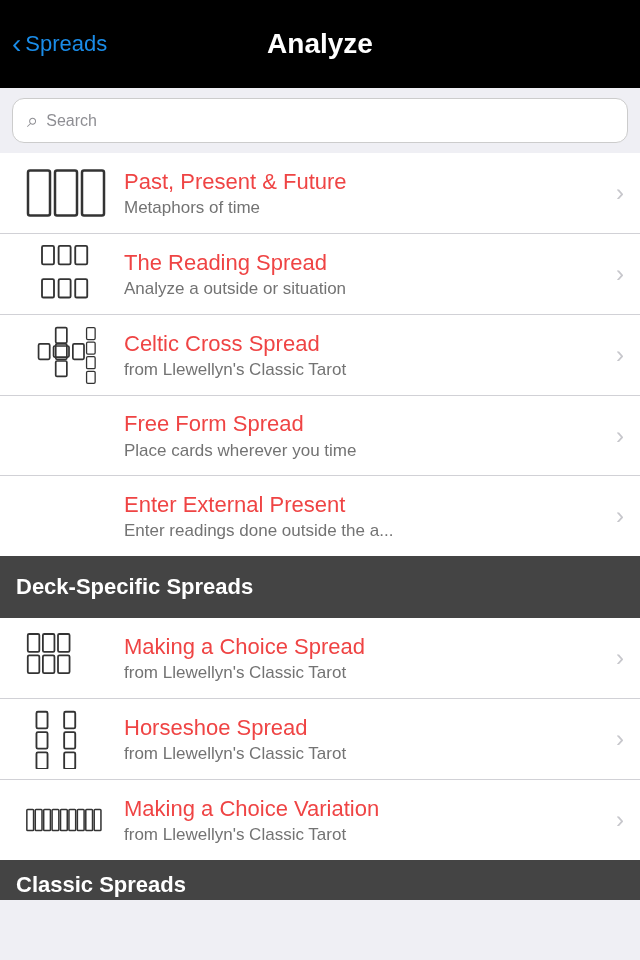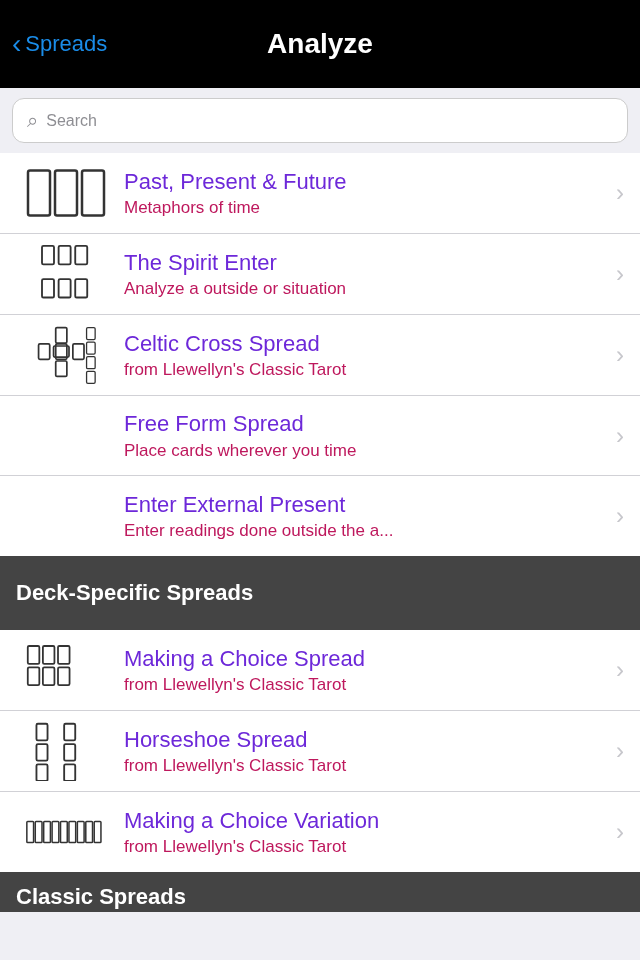--- a/index.html
+++ b/index.html
@@ -78,21 +78,21 @@
 
     
     .list-section {
       background: #efeff4;
     }
     .section-header {
       background: #444;
       color: #fff;
       font-size: 22px;
       font-weight: 700;
-      padding: 24px 16px;
+      padding: 18px 16px;
     }
     .list-item {
       background: #fff;
       display: flex;
       align-items: center;
       padding: 10px 16px;
       border-bottom: 1px solid #d1d1d6;
       cursor: pointer;
       min-height: 80px;
     }
@@ -106,26 +106,26 @@
       align-items: center;
       justify-content: center;
     }
     .item-text {
       flex: 1;
       padding: 0 8px;
     }
     .item-title {
       font-size: 22px;
       font-weight: 400;
-      color: #6d28d9;
+      color: #ef4444;
       line-height: 1.3;
     }
     .item-subtitle {
       font-size: 17px;
-      color: #be185d;
+      color: #737373;
       margin-top: 2px;
     }
     .chevron-right {
       color: #c7c7cc;
       font-size: 24px;
       flex-shrink: 0;
     }
 
     
     .card-icon-svg {
@@ -175,21 +175,21 @@
         <rect x="14" y="2" width="13" height="20" rx="1.5" fill="none" stroke="#333" stroke-width="2"></rect>
         <rect x="32" y="2" width="13" height="20" rx="1.5" fill="none" stroke="#333" stroke-width="2"></rect>
         <rect x="50" y="2" width="13" height="20" rx="1.5" fill="none" stroke="#333" stroke-width="2"></rect>
 
         <rect x="14" y="38" width="13" height="20" rx="1.5" fill="none" stroke="#333" stroke-width="2"></rect>
         <rect x="32" y="38" width="13" height="20" rx="1.5" fill="none" stroke="#333" stroke-width="2"></rect>
         <rect x="50" y="38" width="13" height="20" rx="1.5" fill="none" stroke="#333" stroke-width="2"></rect>
       </svg>
     </div>
     <div class="item-text">
-      <div class="item-title">The Spirit Enter</div>
+      <div class="item-title">The Reading Spread</div>
       <div class="item-subtitle">Analyze a outside or situation</div>
     </div>
     <span class="chevron-right">›</span>
   </div>
 
   <div class="list-item">
     <div class="item-icon">
       <svg class="card-icon-svg" viewBox="0 0 80 70" xmlns="http://www.w3.org/2000/svg">
 
         <rect x="28" y="22" width="13" height="18" rx="1.5" fill="none" stroke="#333" stroke-width="2"></rect>

